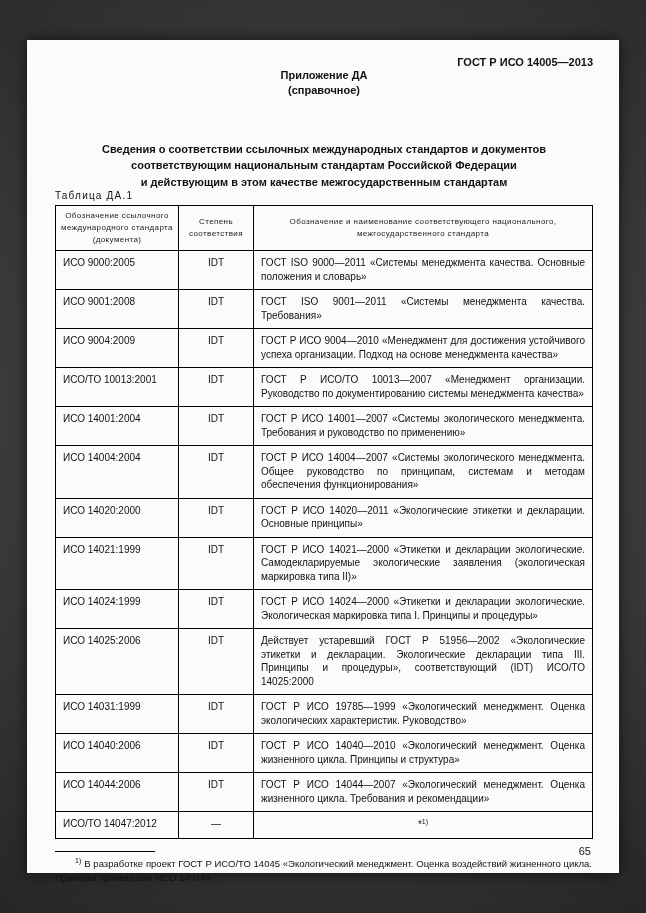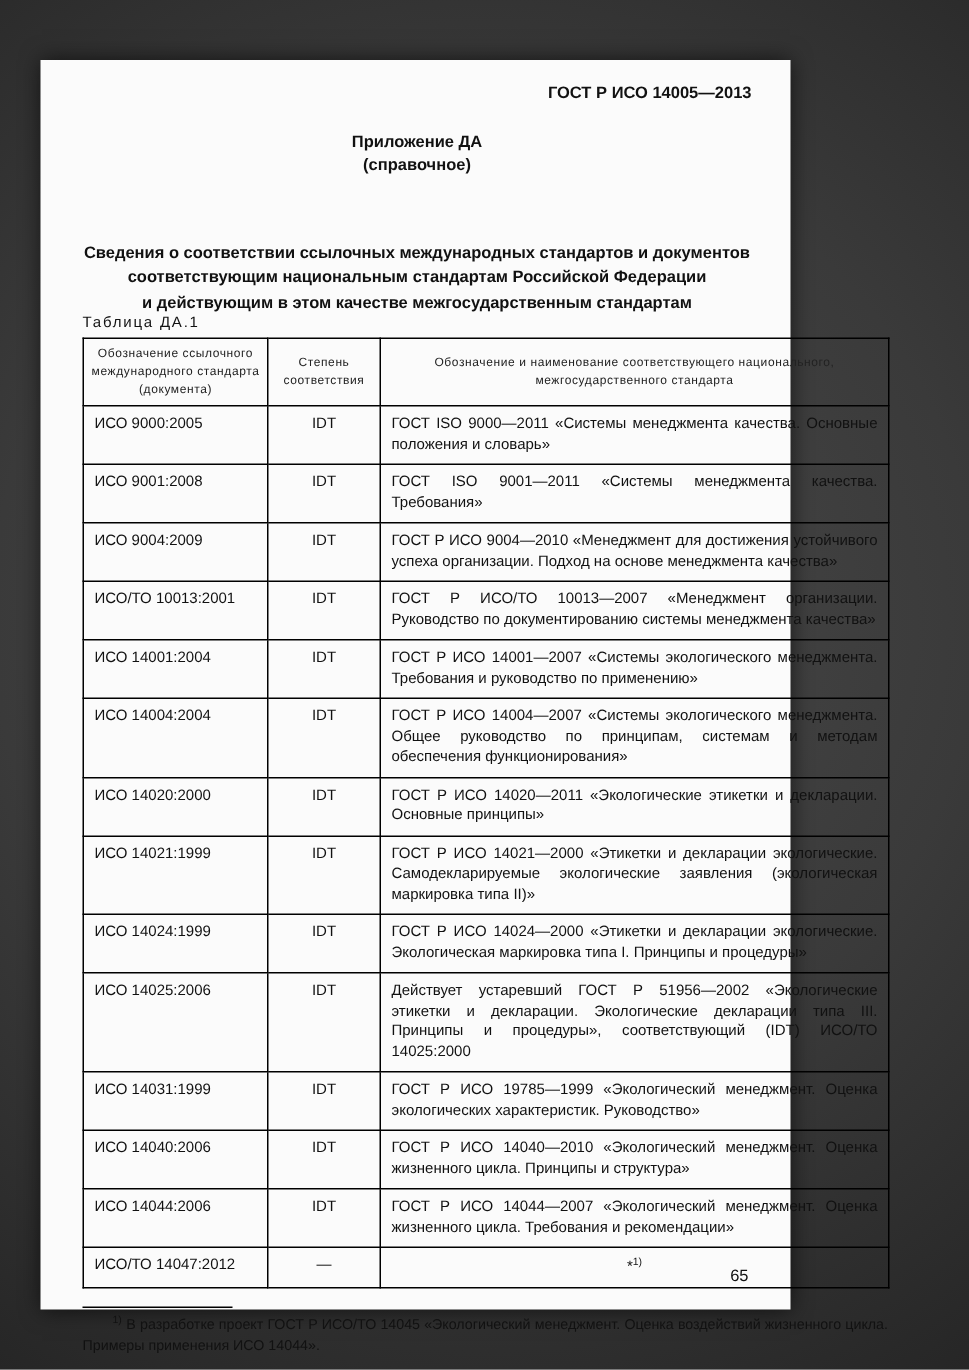--- a/index.html
+++ b/index.html
@@ -8,34 +8,33 @@
     font-family: "Liberation Sans", sans-serif;
     background: #303030;
     overflow: hidden;
   }
   .canvas {
     width: 646px; height: 913px;
     background: radial-gradient(circle at 50% 45%, #4a4a4a 0%, #3a3a3a 55%, #262626 100%);
     padding: 40px 27px;
   }
   .page {
-    width: 500px; height: 833px;
+    width: 592px; height: 833px;
     background: #fbfbfb;
     color: #111;
     position: relative;
     padding: 16px 26px 0 28px;
     box-shadow: 0 0 14px rgba(0,0,0,0.65);
   }
   .doc-header {
     text-align: right;
     font-weight: bold;
     font-size: 11px;
   }
   .annex {
-    margin-top: 20px;
     text-align: center;
     font-weight: bold;
     font-size: 11px;
     line-height: 1.4;
   }
   .main-title {
     margin-top: 42px;
     text-align: center;
     font-weight: bold;
     font-size: 11px;

